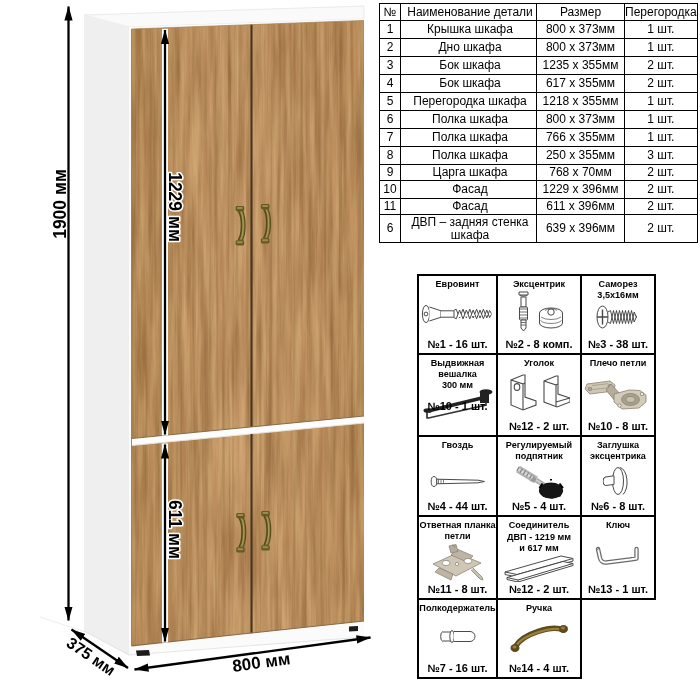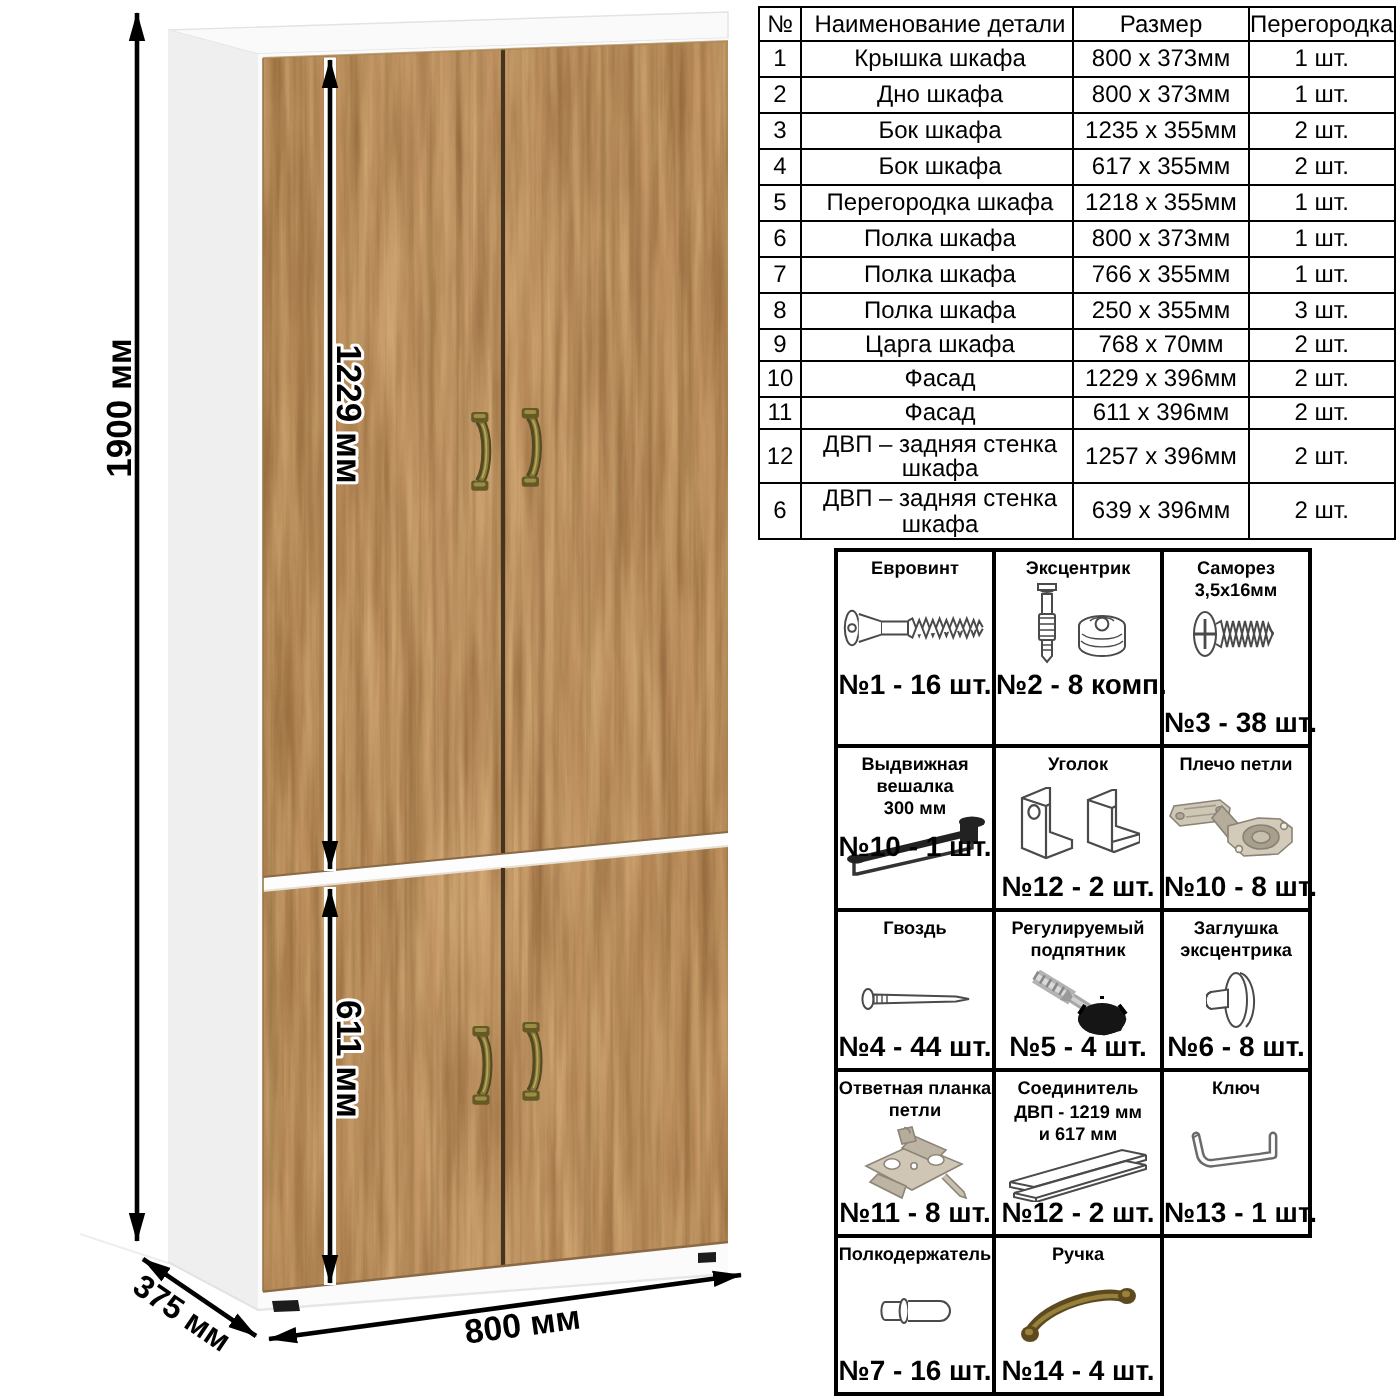--- a/index.html
+++ b/index.html
@@ -12,21 +12,21 @@
 #parts td{border:1px solid #000;padding:0 0 0 3px;line-height:12.5px;
   overflow:hidden;white-space:nowrap;text-align:center;}
 #parts td.c{text-align:center;padding:0;}
 #parts tr.dbl td{white-space:normal;}
 
 #hw{position:absolute;left:417px;top:274px;border-collapse:collapse;}
 #hw td{border:2px solid #000;padding:0;vertical-align:top;}
 #hw td.empty{border:none;}
 .cell{position:relative;text-align:center;}
 .t{font-weight:bold;font-size:9.1px;line-height:11px;padding-top:3px;white-space:nowrap;}
-.n{font-weight:bold;font-size:14px;position:absolute;left:0;right:0;bottom:3px;text-align:center;white-space:nowrap;}
+.n{font-weight:bold;font-size:11px;position:absolute;left:0;right:0;bottom:3px;text-align:center;white-space:nowrap;}
 .ic{position:absolute;left:0;right:0;text-align:center;}
 .ic svg{display:inline-block;}
 </style>
 </head>
 <body>
 <div id="page">
 <svg id="cab" width="700" height="700" viewBox="0 0 700 700">
 <defs>
 <linearGradient id="woodbase" x1="0" y1="0" x2="1" y2="0">
  <stop offset="0" stop-color="#b78957"></stop>
@@ -192,26 +192,20 @@
           <td>Фасад</td>
           <td class="c">1229 x 396мм</td>
           <td class="c">2 шт.</td>
         </tr>
 <tr style="height:16px">
           <td class="c">11</td>
           <td>Фасад</td>
           <td class="c">611 x 396мм</td>
           <td class="c">2 шт.</td>
         </tr>
-<tr style="height:27px" class="dbl">
-          <td class="c">12</td>
-          <td>ДВП – задняя стенка шкафа</td>
-          <td class="c">1257 x 396мм</td>
-          <td class="c">2 шт.</td>
-        </tr>
 <tr style="height:28px" class="dbl">
           <td class="c">6</td>
           <td>ДВП – задняя стенка шкафа</td>
           <td class="c">639 x 396мм</td>
           <td class="c">2 шт.</td>
         </tr>
 </tbody>
     </table>
 
 <table id="hw">
@@ -253,21 +247,21 @@
 <path d="M40.5,23 v10 a11.5,5 0 0 0 23,0 v-10"></path>
 <path d="M42,27 a11.5,5 0 0 0 20,0 M41.5,30.5 a11.5,5 0 0 0 21,0" stroke-width="0.7" fill="none"></path>
 <circle cx="52" cy="22" r="3.2"></circle>
 <path d="M46,20.5 a6.5,2.8 0 0 1 12,0" stroke-width="0.7" fill="none"></path>
 </g>
                 </svg></div>
               <div class="n">№2 - 8 комп.</div>
             </div>
           </td>
 <td>
-            <div class="cell" style="height:96px">
+            <div class="cell" style="height:77px">
               <div class="t">Саморез<br>3,5х16мм</div>
               <div class="ic" style="top:29px"><svg width="44" height="24" viewBox="0 0 44 24">
 <g stroke="#4a4a4a" stroke-width="1" fill="#fff">
 <ellipse cx="6.5" cy="12" rx="5.5" ry="11"></ellipse>
 <path d="M6.5,4.5 v15 M1,12 h11" fill="none" stroke-width="1.4"></path>
 <path d="M12,7 l2.5,-1.5 l3,13 l3,-13 l3,13 l3,-13 l3,13 l3,-13 l3,13 l2.7,-11.5 l2.3,5.5" fill="none"></path>
 <path d="M12,17 l2.5,1.5 l3,-13 l3,13 l3,-13 l3,13 l3,-13 l3,13 l3,-13 l2.7,11.5 l2.3,-5.5 l-1.7,-2" fill="none"></path>
 </g>
                 </svg></div>
               <div class="n">№3 - 38 шт.</div>

